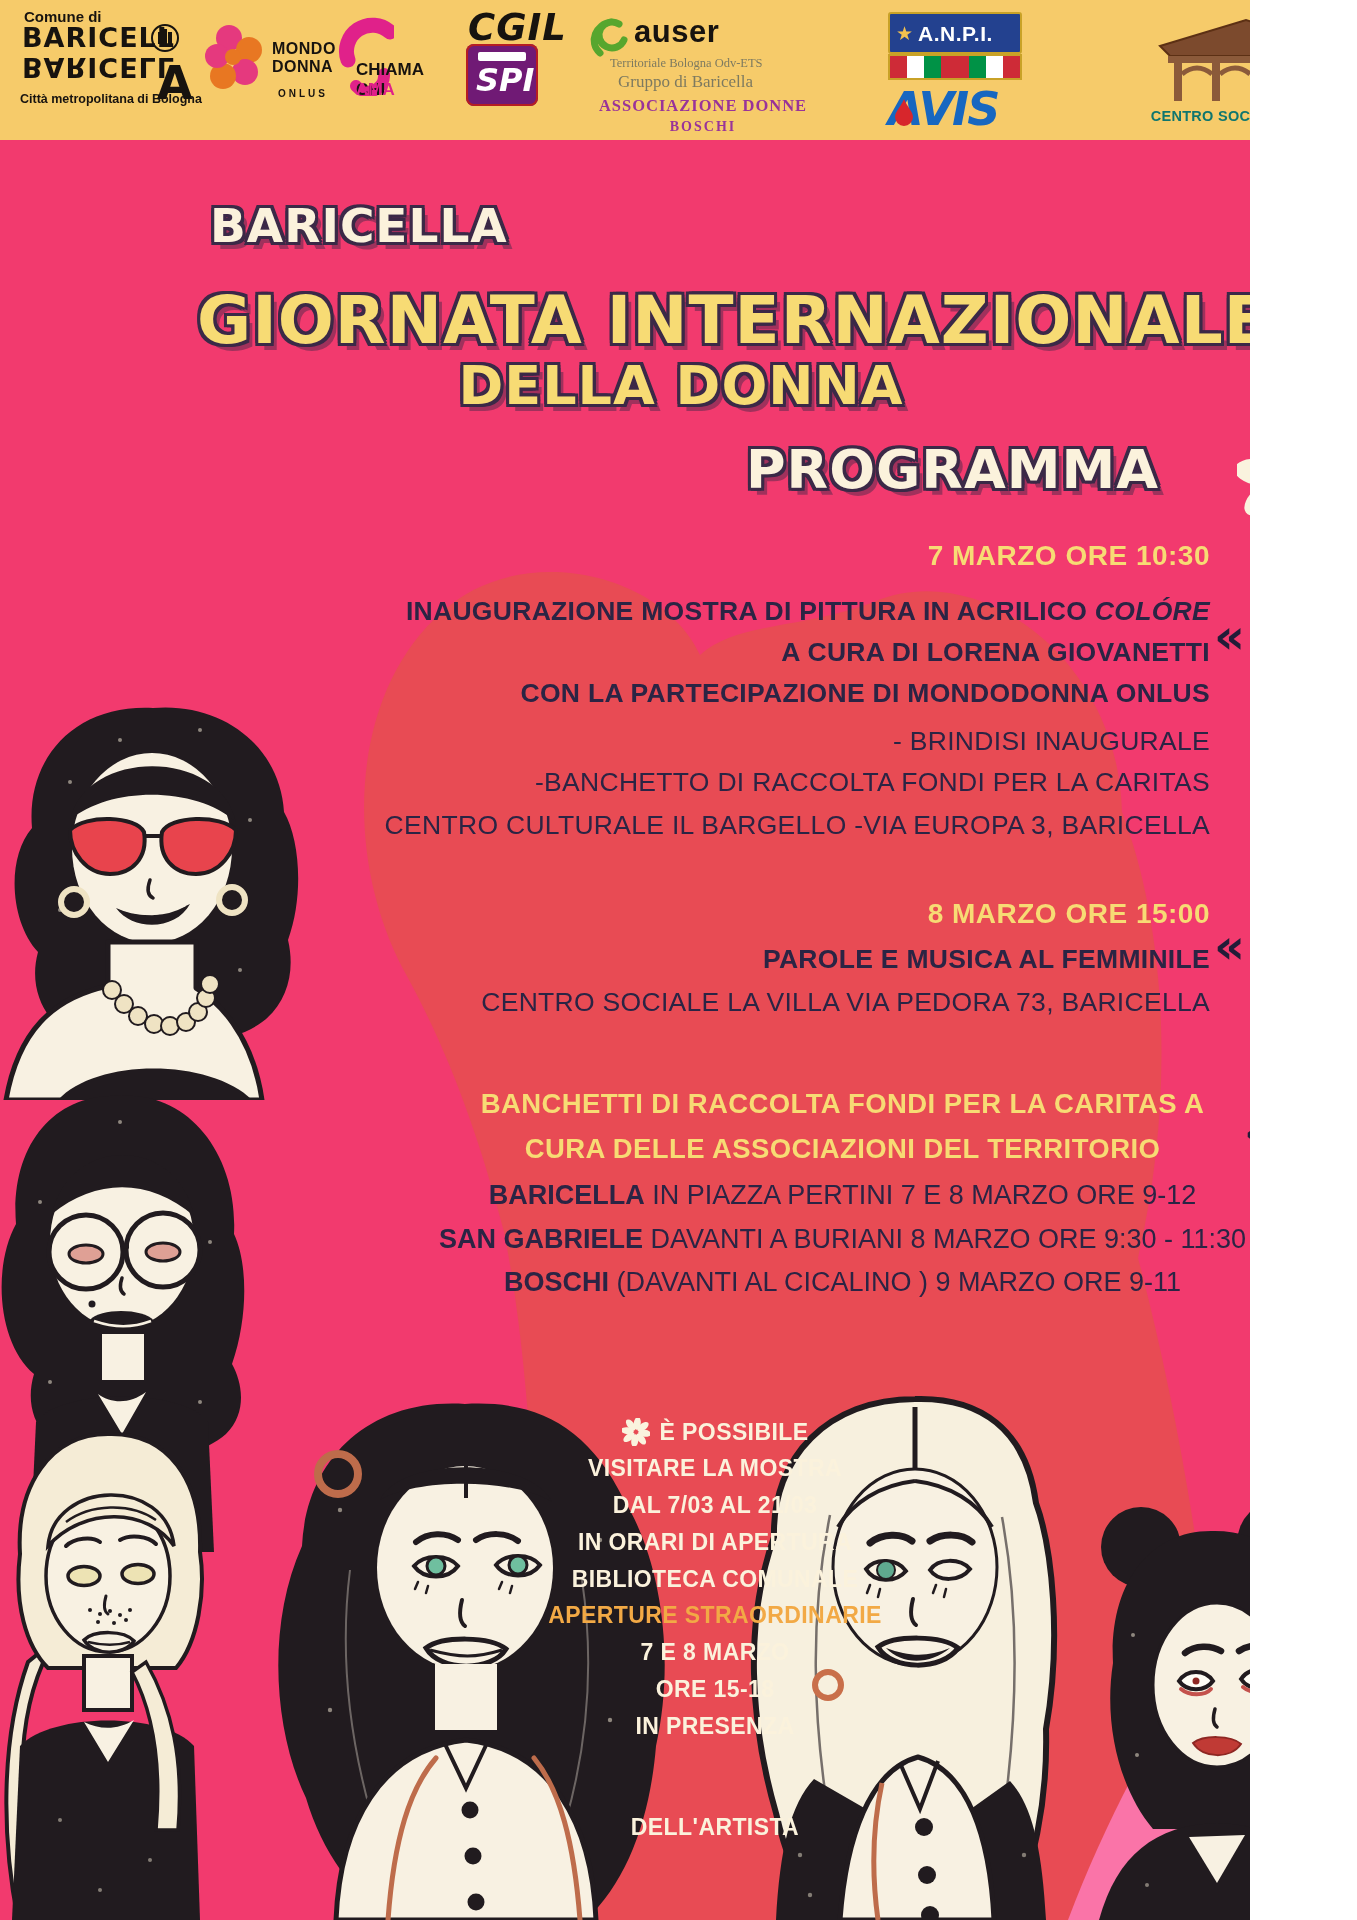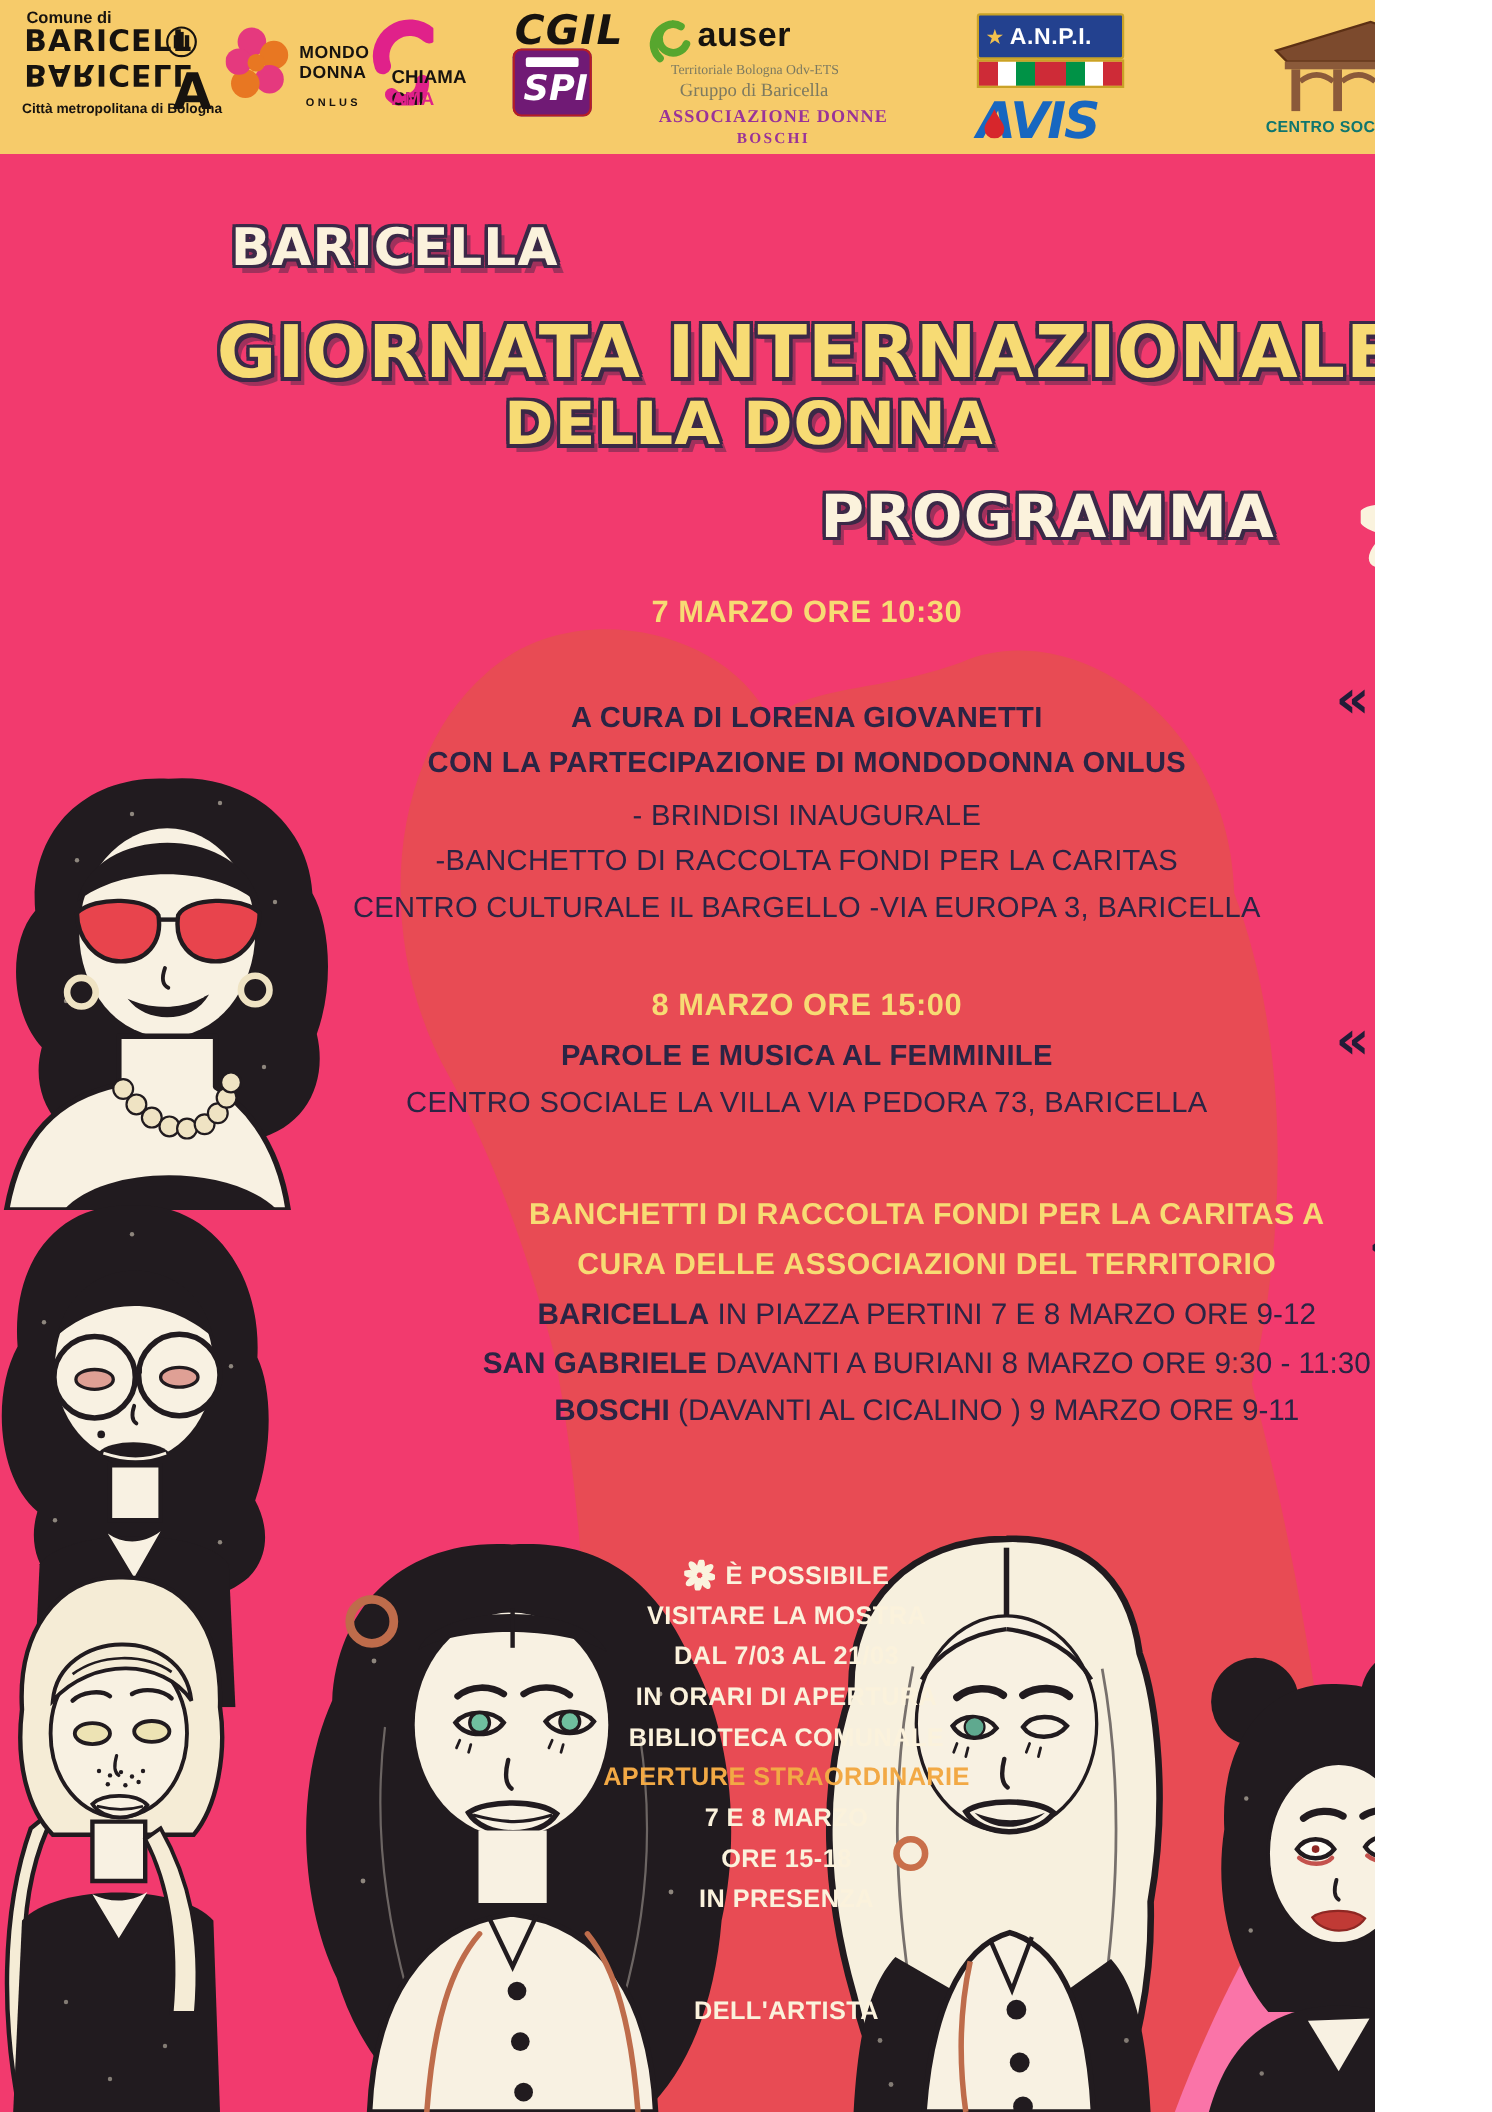--- a/index.html
+++ b/index.html
@@ -43,21 +43,21 @@
   
   .t{font-family:"DejaVu Sans",sans-serif;font-weight:700;z-index:5;letter-spacing:1px;white-space:nowrap}
   .ol{text-shadow:-3px -3px 0 #3B2947,3px -3px 0 #3B2947,-3px 3px 0 #3B2947,3px 3px 0 #3B2947,
       -3px 0 0 #3B2947,3px 0 0 #3B2947,0 -3px 0 #3B2947,0 3px 0 #3B2947,6px 7px 0 rgba(59,41,71,.45)}
   .cream{color:#FBF2DC}.yellow{color:#F7DB74}
   .t-town{left:210px;top:198px;font-size:47px}
   .t-main1{left:197px;top:282px;font-size:66px}
   .t-main2{left:197px;top:354px;width:968px;text-align:center;font-size:54px}
   .t-prog{left:700px;top:438px;width:505px;text-align:center;font-size:54px}
   
-  .rcol{left:276px;width:915px;text-align:center;z-index:5}
+  .rcol{left:295px;width:915px;text-align:right;z-index:5}
   .ccol{left:385px;width:915px;text-align:center;z-index:5}
   .ncol{left:505px;width:420px;text-align:center;z-index:5}
   .date{font-size:28px;font-weight:700;color:#F7DB74;letter-spacing:.5px;white-space:nowrap}
   .bl{font-size:26.5px;font-weight:700;color:#2B2444;letter-spacing:.3px;white-space:nowrap}
   .rl{font-size:26.5px;font-weight:400;color:#2B2444;letter-spacing:.3px;white-space:nowrap}
   .yl{font-size:27.5px;font-weight:700;color:#F7DB74;letter-spacing:.4px;white-space:nowrap}
   .mix{font-size:27px;font-weight:400;color:#2B2444;white-space:nowrap}
   .mix b{font-weight:700}
   .nl{font-size:23px;font-weight:700;color:#FBF2DC;letter-spacing:.4px;white-space:nowrap}
   .nl.hi{color:#F2A945}
@@ -178,20 +178,21 @@
     </svg>
     <div class="villa-label">CENTRO SOCIALE LA VILLA</div>
   </div>
 
   <div class="abs t ol cream t-town">BARICELLA</div>
   <div class="abs t ol yellow t-main1">GIORNATA INTERNAZIONALE</div>
   <div class="abs t ol yellow t-main2">DELLA DONNA</div>
   <div class="abs t ol cream t-prog">PROGRAMMA</div>
 
   <div class="abs rcol date" style="top:540px">7 MARZO ORE 10:30</div>
+  <div class="abs rcol bl" style="top:596px"><span>INAUGURAZIONE MOSTRA DI PITTURA IN ACRILICO </span><i>COLÓRE</i></div>
   <div class="abs rcol bl" style="top:637px">A CURA DI LORENA GIOVANETTI</div>
   <div class="abs rcol bl" style="top:678px">CON LA PARTECIPAZIONE DI MONDODONNA ONLUS</div>
   <div class="abs rcol rl" style="top:726px">- BRINDISI INAUGURALE</div>
   <div class="abs rcol rl" style="top:767px">-BANCHETTO DI RACCOLTA FONDI PER LA CARITAS</div>
   <div class="abs rcol rl" style="top:810px">CENTRO CULTURALE IL BARGELLO -VIA EUROPA 3, BARICELLA</div>
   <div class="abs guill" style="left:1214px;top:612px">«</div>
 
   <div class="abs rcol date" style="top:898px">8 MARZO  ORE 15:00</div>
   <div class="abs rcol bl" style="top:944px">PAROLE E MUSICA AL FEMMINILE</div>
   <div class="abs rcol rl" style="top:987px">CENTRO SOCIALE LA VILLA VIA PEDORA 73, BARICELLA</div>

